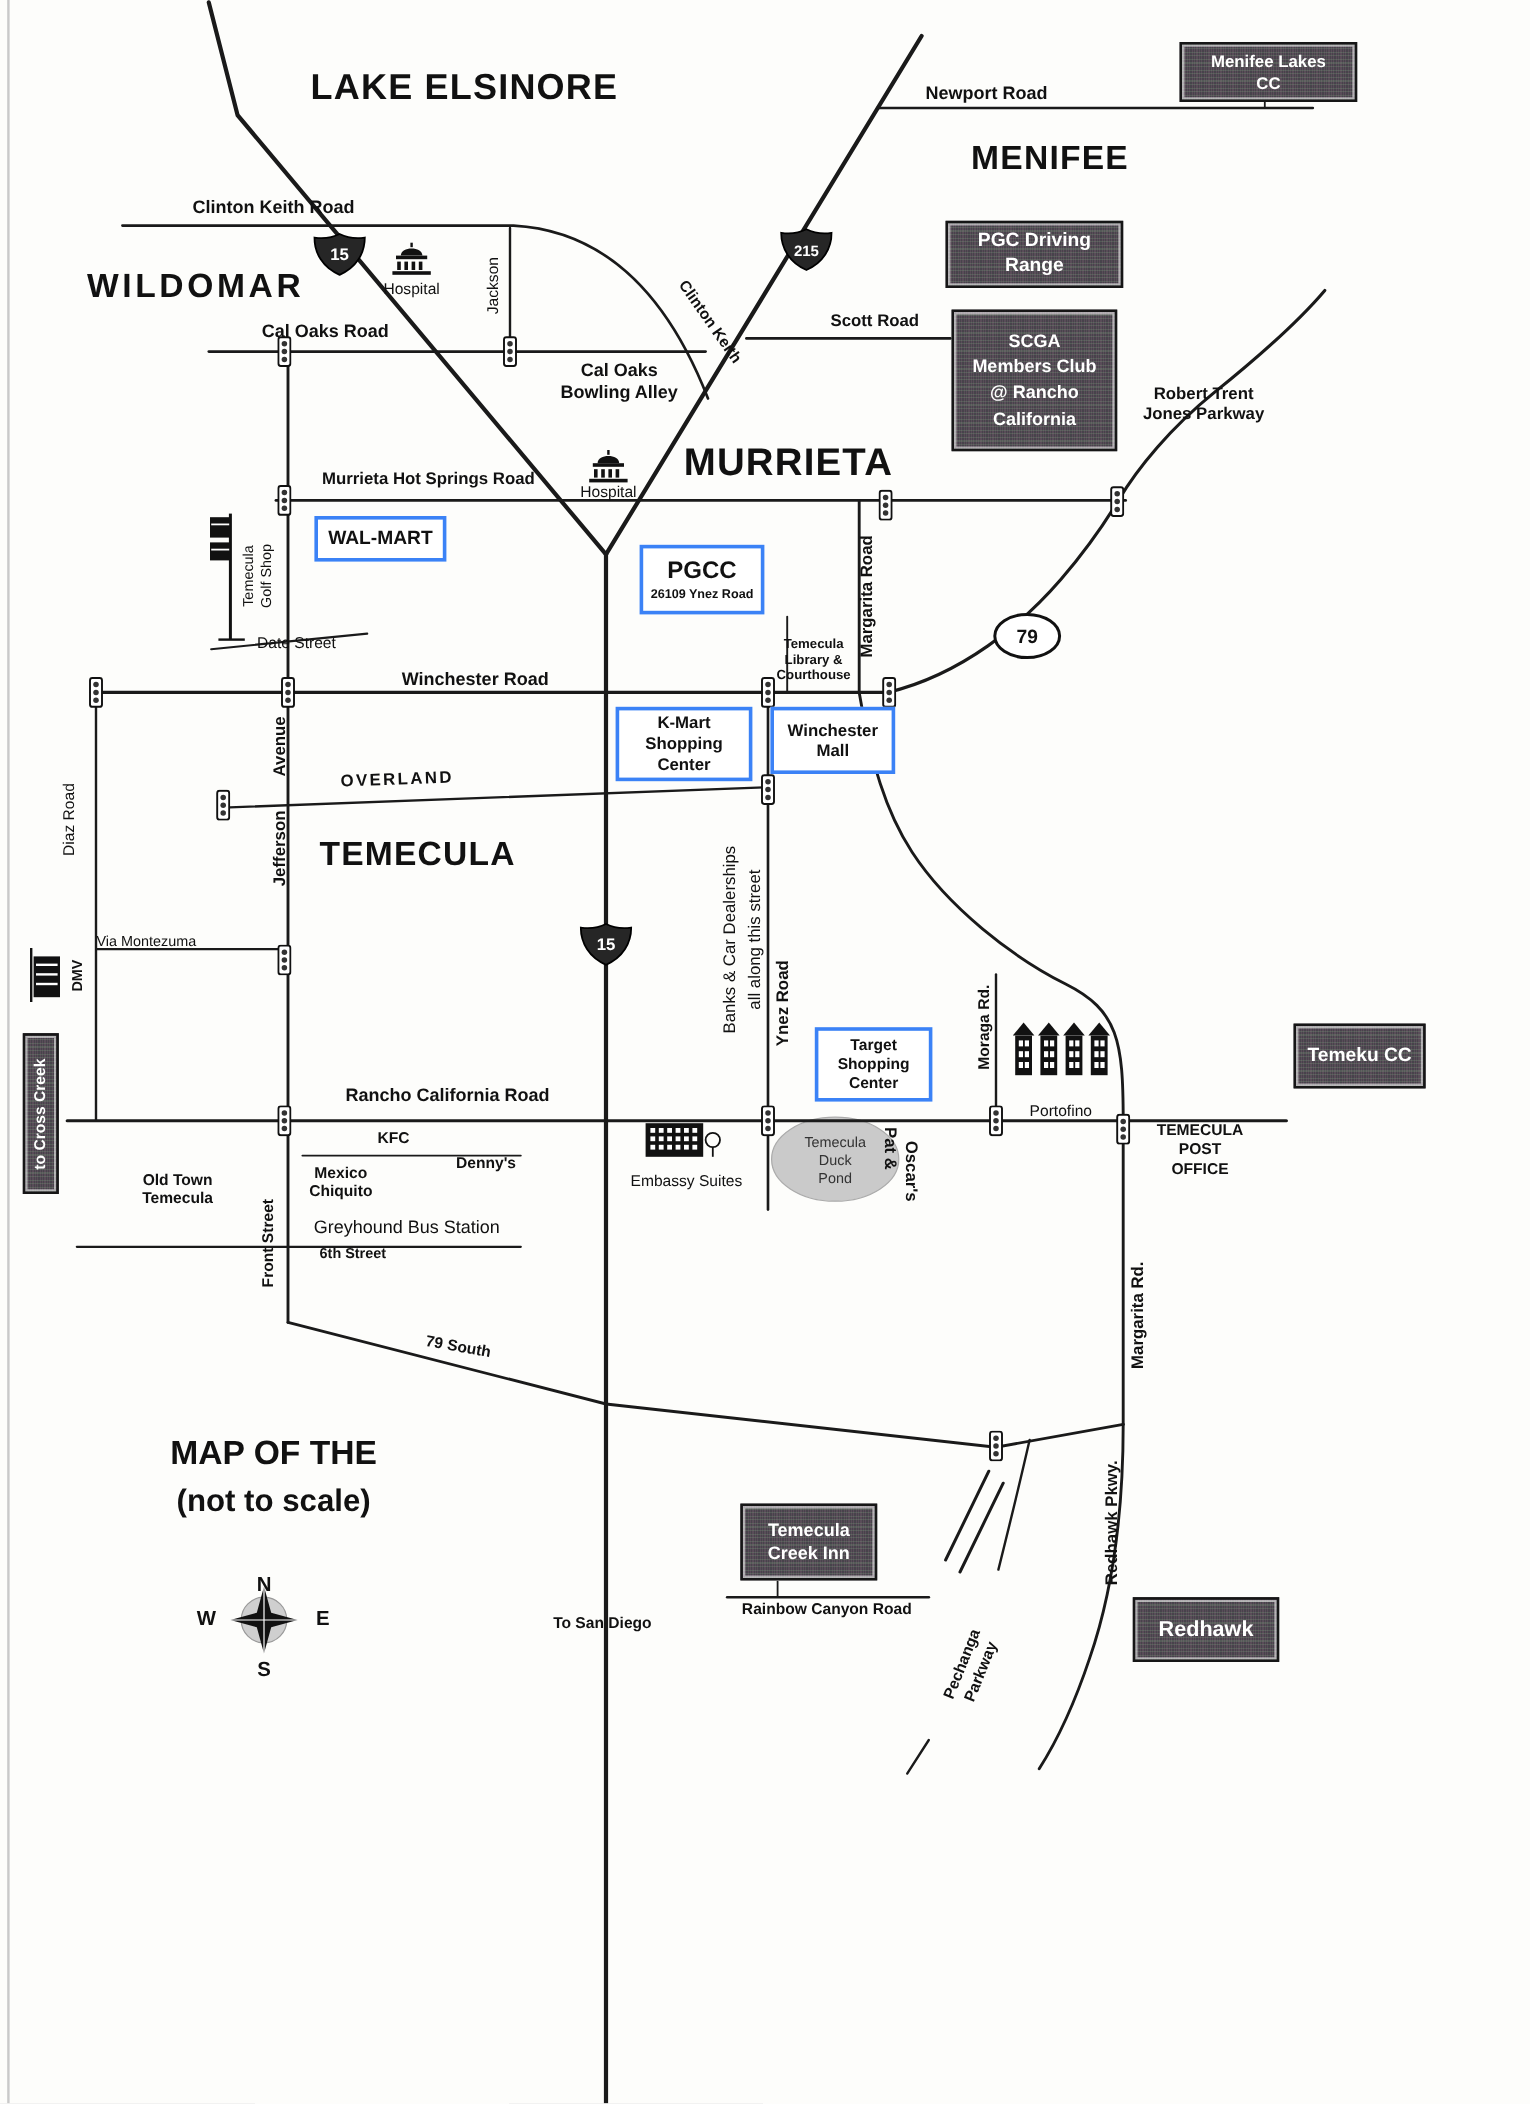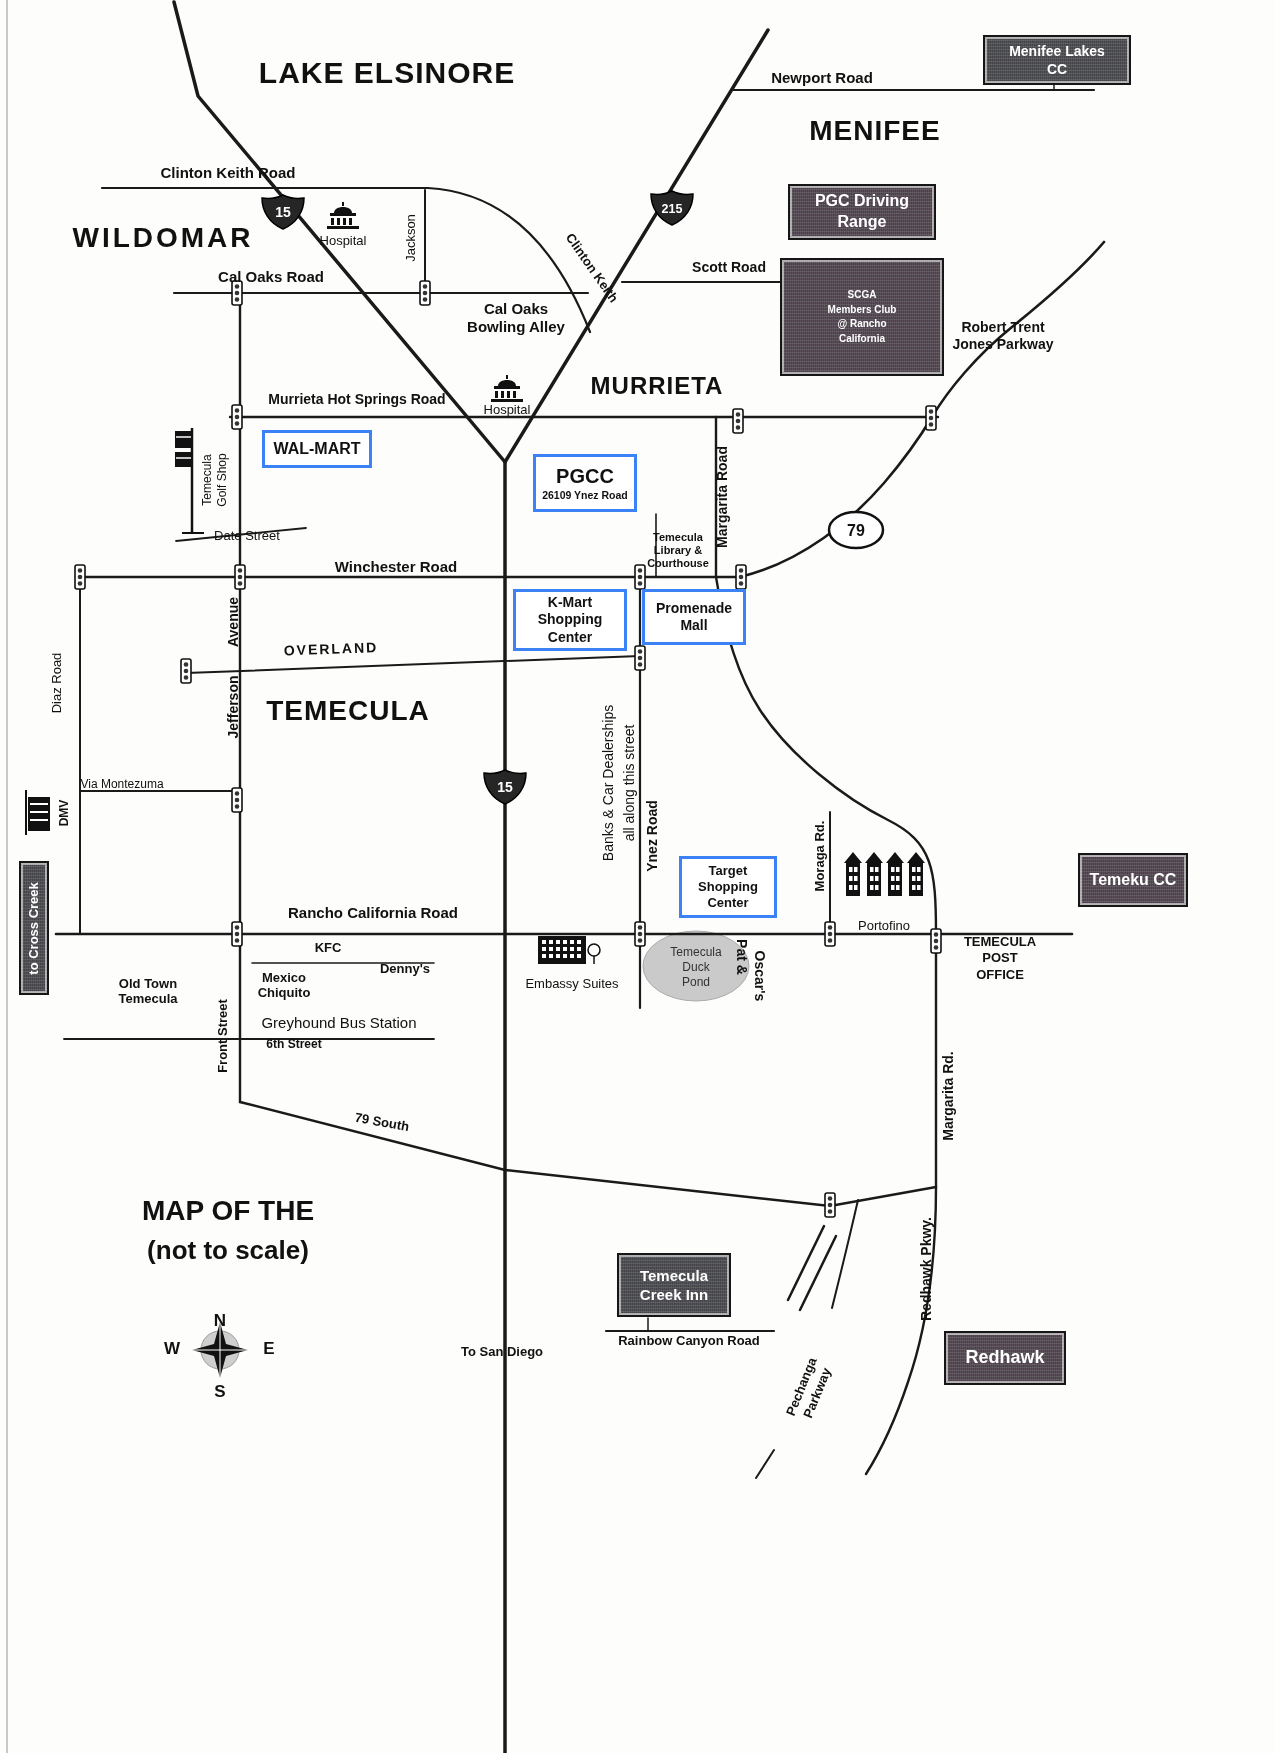--- a/index.html
+++ b/index.html
@@ -177,21 +177,21 @@
     <text x="672" y="213" text-anchor="middle" font-size="12.5" font-weight="bold" fill="#fff">215</text>
     <use href="#shield" x="483" y="769" width="44" height="36"></use>
     <text x="505" y="792" text-anchor="middle" font-size="14" font-weight="bold" fill="#fff">15</text>
     <ellipse cx="856" cy="530" rx="27" ry="18" fill="#fff" stroke="#111" stroke-width="2.5"></ellipse>
     <text x="856" y="536" text-anchor="middle" font-size="16" font-weight="bold" fill="#111">79</text>
   </svg>
 
   <div class="c city" style="left:387px;top:73px;font-size:30px;">LAKE ELSINORE</div>
   <div class="c city" style="left:875px;top:131px;font-size:28px;">MENIFEE</div>
   <div class="c city" style="left:163px;top:238px;font-size:28px;letter-spacing:3px;">WILDOMAR</div>
-  <div class="c city" style="left:657px;top:386px;font-size:24px;">MURRIETA</div>
+  <div class="c city" style="left:657px;top:386px;font-size:32px;">MURRIETA</div>
   <div class="c city" style="left:348px;top:711px;font-size:28px;">TEMECULA</div>
 
   <div class="c b" style="left:822px;top:78px;font-size:15px;">Newport Road</div>
   <div class="c b" style="left:228px;top:173px;font-size:15px;">Clinton Keith  Road</div>
   <div class="c b" style="left:592px;top:268px;font-size:13px;transform:translate(-50%,-50%) rotate(55deg);">Clinton Keith</div>
   <div class="c b" style="left:729px;top:267px;font-size:14px;">Scott Road</div>
   <div class="c b" style="left:271px;top:277px;font-size:15px;">Cal Oaks Road</div>
   <div class="c v" style="left:411px;top:238px;font-size:13px;">Jackson</div>
   <div class="c b" style="left:357px;top:399px;font-size:14px;">Murrieta Hot Springs Road</div>
   <div class="c b" style="left:1003px;top:336px;font-size:14px;">
@@ -269,38 +269,38 @@
   <div class="wbox" style="left:585px;top:483px;width:104px;height:58px;">
     <div style="font-size:20px;">PGCC</div>
     <div style="font-size:10.5px;">26109 Ynez Road</div>
   </div>
   <div class="wbox" style="left:570px;top:620px;width:114px;height:62px;font-size:14px;">
     <div>K-Mart</div>
     <div>Shopping</div>
     <div>Center</div>
   </div>
   <div class="wbox" style="left:694px;top:617px;width:104px;height:56px;font-size:14px;">
-    <div>Promenade</div>
+    <div>Winchester</div>
     <div>Mall</div>
   </div>
   <div class="wbox" style="left:728px;top:887px;width:98px;height:62px;font-size:13px;">
     <div>Target</div>
     <div>Shopping</div>
     <div>Center</div>
   </div>
 
   <div class="dbox" style="left:1057px;top:60px;width:148px;height:50px;font-size:14px;">
     <div>Menifee Lakes</div>
     <div>CC</div>
   </div>
   <div class="dbox" style="left:862px;top:212px;width:148px;height:56px;font-size:16px;">
     <div>PGC Driving</div>
     <div>Range</div>
   </div>
-  <div class="dbox" style="left:862px;top:317px;width:164px;height:118px;font-size:10px;line-height:1.45;">
+  <div class="dbox" style="left:862px;top:317px;width:138px;height:118px;font-size:15px;line-height:1.45;">
     <div>SCGA</div>
     <div>Members Club</div>
     <div>@ Rancho</div>
     <div>California</div>
   </div>
   <div class="dbox" style="left:1133px;top:880px;width:110px;height:54px;font-size:16px;">Temeku CC</div>
   <div class="dbox" style="left:34px;top:928px;width:30px;height:134px;">
     <div style="transform:rotate(-90deg);white-space:nowrap;font-size:13px;">to Cross Creek</div>
   </div>
   <div class="dbox" style="left:674px;top:1285px;width:114px;height:64px;font-size:15px;">

